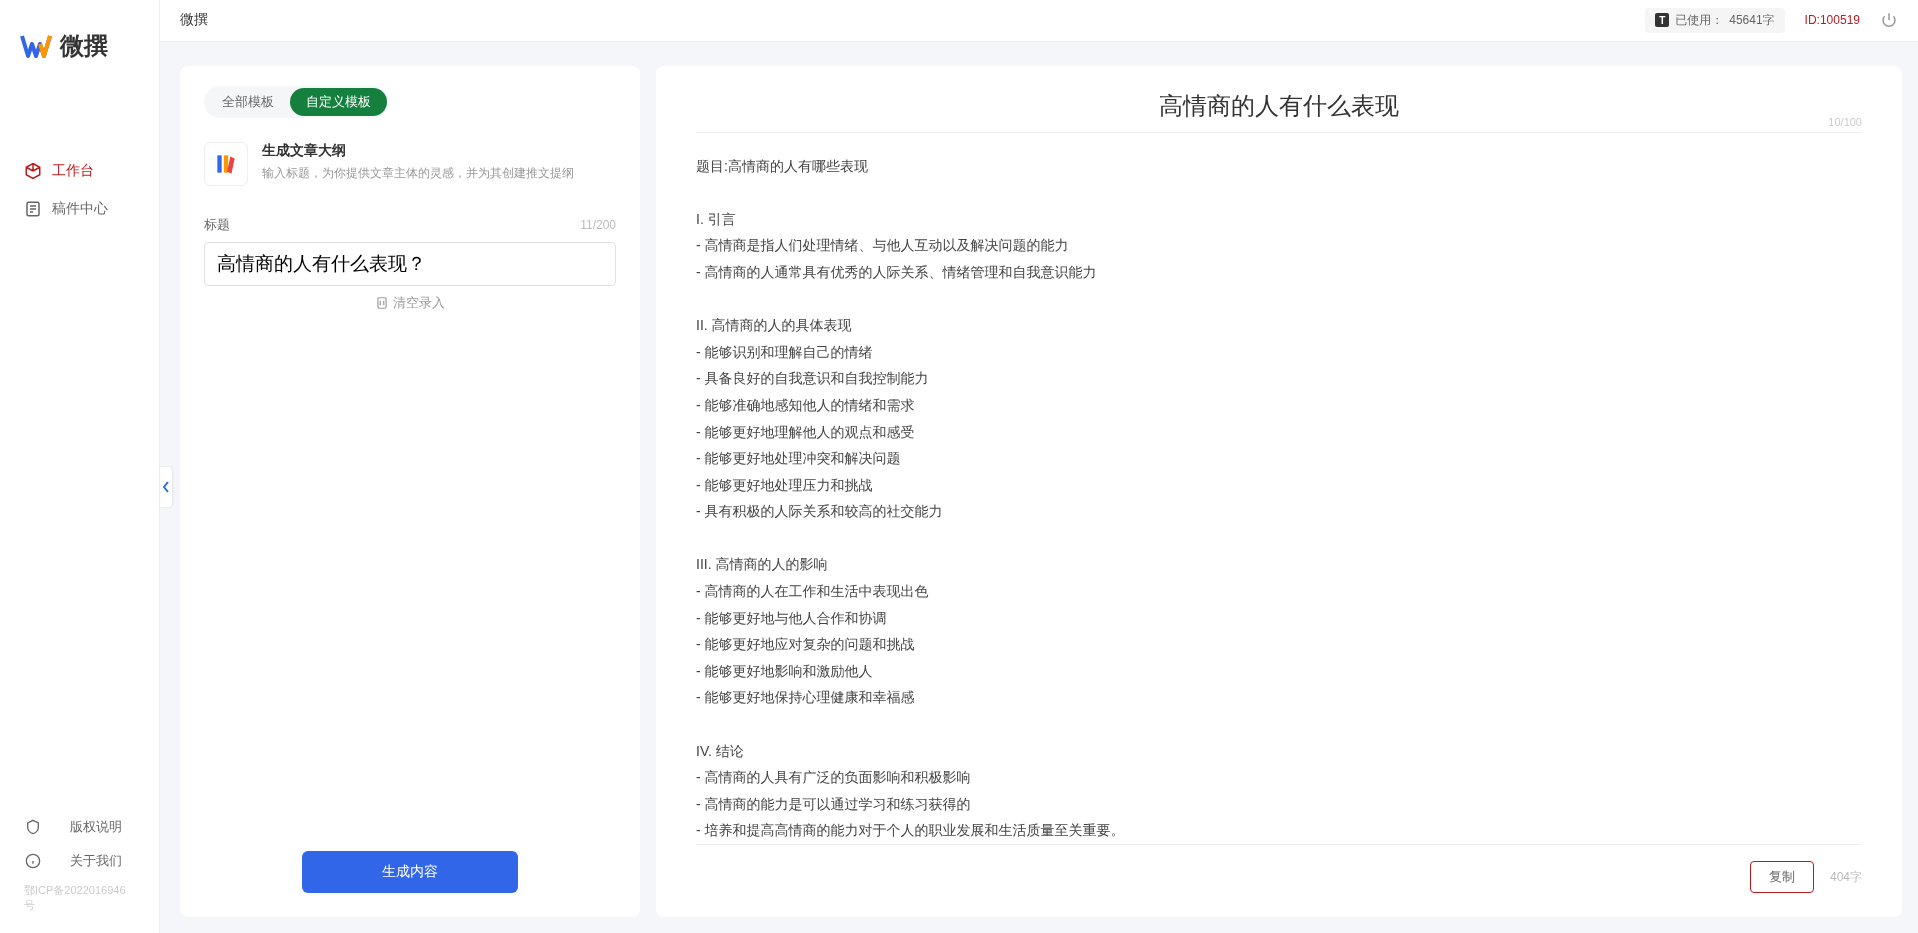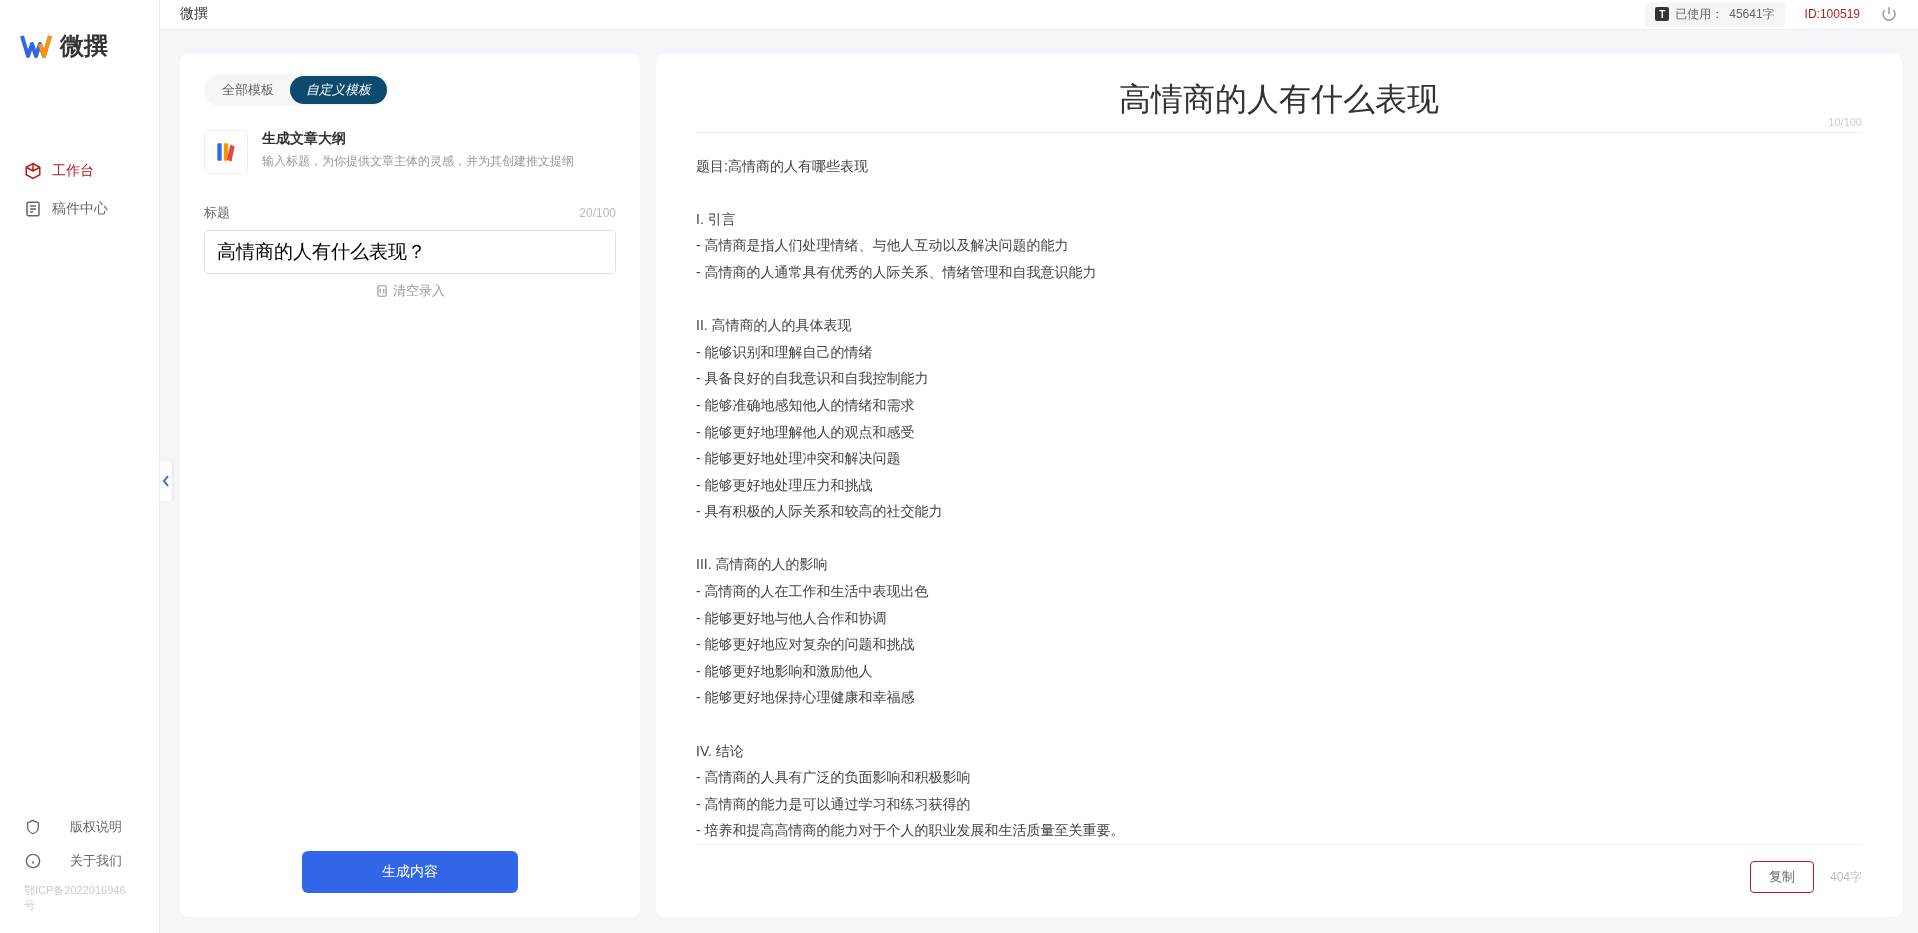--- a/index.html
+++ b/index.html
@@ -22,37 +22,37 @@
 .topbar-right { display: flex; align-items: center; gap: 20px; }
 .usage-badge { background: #f5f5f5; border-radius: 4px; padding: 4px 10px; display: flex; align-items: center; gap: 6px; font-size: 12px; color: #666; }
 .usage-icon { width: 14px; height: 14px; background: #333; border-radius: 2px; display: inline-flex; align-items: center; justify-content: center; color: #fff; font-size: 10px; font-weight: bold; }
 .user-id { font-size: 12px; color: #b91c1c; }
 .power-icon { width: 18px; height: 18px; color: #999; cursor: pointer; }
 .content { flex: 1; display: flex; gap: 16px; padding: 24px 16px 16px 20px; position: relative; }
 .collapse-tab { position: absolute; left: 0; top: 50%; transform: translateY(-50%); width: 12px; height: 40px; background: #fff; border-radius: 0 4px 4px 0; display: flex; align-items: center; justify-content: center; cursor: pointer; z-index: 5; box-shadow: 1px 0 3px rgba(0,0,0,0.08); }
 .left-panel { width: 460px; background: #fff; border-radius: 8px; padding: 20px 24px 24px; display: flex; flex-direction: column; }
 .tabs { display: flex; gap: 0; background: #f5f6f8; border-radius: 16px; width: fit-content; padding: 2px; }
 .tab { padding: 5px 16px; border-radius: 14px; font-size: 13px; cursor: pointer; color: #666; }
-.tab.active { background: #0c4a6e; color: #fff; font-style: italic; }
+.tab.active { background: #15803d; color: #fff; }
 .template-card { display: flex; gap: 14px; margin-top: 24px; align-items: flex-start; }
 .template-icon { width: 44px; height: 44px; background: #fff; border: 1px solid #eee; border-radius: 6px; display: flex; align-items: center; justify-content: center; font-size: 22px; }
 .template-info { flex: 1; }
 .template-title { font-weight: bold; font-size: 14px; color: #333; margin-bottom: 4px; }
 .template-desc { font-size: 12px; color: #999; line-height: 1.5; }
 .form-section { margin-top: 30px; }
 .form-label-row { display: flex; justify-content: space-between; align-items: center; margin-bottom: 8px; }
 .form-label { font-size: 13px; color: #666; }
 .char-count { font-size: 12px; color: #bbb; }
 .text-input { width: 100%; border: 1px solid #e0e0e0; border-radius: 4px; padding: 10px 12px; font-size: 19px; outline: none; font-family: inherit; }
 .clear-btn { display: flex; align-items: center; justify-content: center; gap: 4px; margin-top: 8px; color: #999; font-size: 13px; cursor: pointer; }
 .spacer { flex: 1; }
 .generate-btn { width: 216px; margin: 0 auto; background: #3266e8; color: #fff; border: none; border-radius: 6px; padding: 12px 0; font-size: 14px; cursor: pointer; text-align: center; }
 .right-panel { flex: 1; background: #fff; border-radius: 8px; padding: 24px 40px; display: flex; flex-direction: column; }
 .output-title-row { position: relative; text-align: center; padding-bottom: 10px; border-bottom: 1px solid #eee; margin-bottom: 20px; }
-.output-title { font-size: 32px; font-family: Liberation Mono, monospace; font-weight: 500; }
+.output-title { font-size: 24px; font-family: Liberation Mono, monospace; font-weight: 500; }
 .output-count { position: absolute; right: 0; bottom: 4px; font-size: 11px; color: #ccc; }
 .output-body { flex: 1; font-size: 14px; line-height: 1.9; color: #444; white-space: pre-line; font-family: "PingFang SC", "Microsoft YaHei", sans-serif; }
 .output-footer { display: flex; justify-content: flex-end; align-items: center; gap: 16px; padding-top: 16px; border-top: 1px solid #f0f0f0; }
 .copy-btn { border: 1px solid #b91c1c; background: #fff; color: #666; border-radius: 4px; padding: 6px 18px; font-size: 13px; cursor: pointer; }
 .word-count { font-size: 12px; color: #bbb; }
 svg { display: block; }
 </style>
 </head>
 <body>
 
@@ -150,21 +150,21 @@
           </div>
           <div class="template-info">
             <div class="template-title">生成文章大纲</div>
             <div class="template-desc">输入标题，为你提供文章主体的灵感，并为其创建推文提纲</div>
           </div>
         </div>
 
         <div class="form-section">
           <div class="form-label-row">
             <span class="form-label">标题</span>
-            <span class="char-count">20/100</span>
+            <span class="char-count">11/200</span>
           </div>
           <input type="text" class="text-input" value="高情商的人有什么表现？" style="">
           <div class="clear-btn">
             <svg width="14" height="14" viewBox="0 0 24 24" fill="none" stroke="currentColor" stroke-width="2">
                 <rect x="5" y="3" width="14" height="18" rx="2"></rect>
                 <path d="M9 8 L9 16 M15 8 L15 16"></path>
               </svg>
             <span>清空录入</span>
           </div>
         </div>

